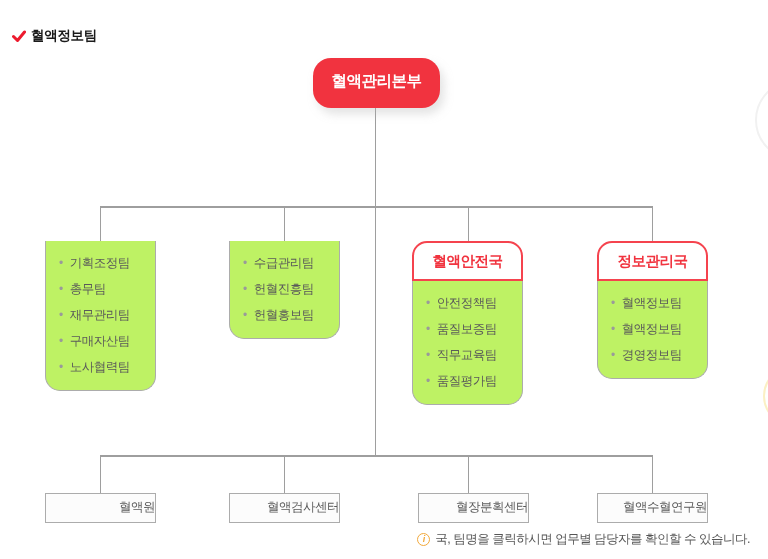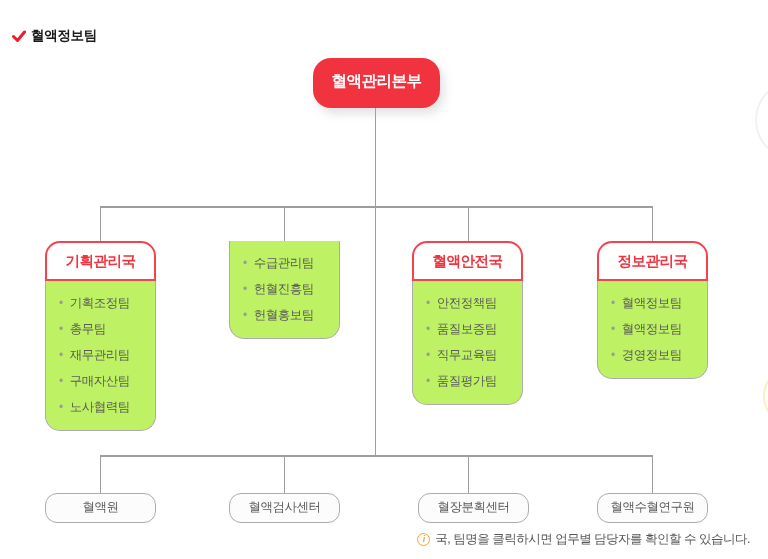--- a/index.html
+++ b/index.html
@@ -29,22 +29,22 @@
     border-radius:15px 15px 0 0; color:#F1333F; font-size:14.5px; font-weight:bold;
     text-align:center; line-height:36px; letter-spacing:-0.5px; cursor:pointer; }
   .team-list { list-style:none; background:#bef264; border:1.5px solid #ACACAC; border-top:none;
     border-radius:0 0 15px 15px; padding:9px 6px 10px 13px; }
   .team-list li { font-size:12.5px; color:#5A5A5A; line-height:26px; letter-spacing:-0.5px;
     white-space:nowrap; cursor:pointer; }
   .team-list li::before { content:"•"; color:#9a9a9a; margin-right:7px; font-size:12px; }
 
   
   .affiliate { position:absolute; top:493px; width:111px; height:30px; background:#FCFCFC;
-    border:1.5px solid #ACACAC; border-radius:12px; color:#5A5A5A; font-size:12.5px;
-    text-align:center; line-height:27px; letter-spacing:-0.5px; cursor:pointer; }
+    border:1.5px solid #ACACAC; border-radius:0; color:#5A5A5A; font-size:12.5px;
+    text-align:right; line-height:27px; letter-spacing:-0.5px; cursor:pointer; }
 
   
   .note { position:absolute; top:531px; right:18px; display:flex; align-items:center; gap:5px;
     font-size:12.5px; color:#555555; letter-spacing:-0.5px; }
   .info-icon { display:inline-flex; align-items:center; justify-content:center;
     width:13px; height:13px; border:1.5px solid #F2A93B; border-radius:50%;
     color:#F2A93B; font-size:9px; font-weight:bold; font-style:italic; line-height:1; }
 
   
   .edge-circle { position:absolute; border-radius:50%; background:transparent; }
@@ -71,21 +71,20 @@
   <div class="line v" style="left:651.5px; top:206px; height:35px;"></div>
   <div class="line h" style="left:99.5px; top:455px; width:553px;"></div>
   <div class="line v" style="left:99.5px;  top:455px; height:38px;"></div>
   <div class="line v" style="left:283.5px; top:455px; height:38px;"></div>
   <div class="line v" style="left:467.5px; top:455px; height:38px;"></div>
   <div class="line v" style="left:651.5px; top:455px; height:38px;"></div>
 
   <div class="root-node">혈액관리본부</div>
 
   <div class="dept" style="left:45px;">
-    <div class="dept-header">기획관리국</div>
     <ul class="team-list">
       <li>기획조정팀</li>
       <li>총무팀</li>
       <li>재무관리팀</li>
       <li>구매자산팀</li>
       <li>노사협력팀</li>
     </ul>
   </div>
 
   <div class="dept" style="left:229px;">

